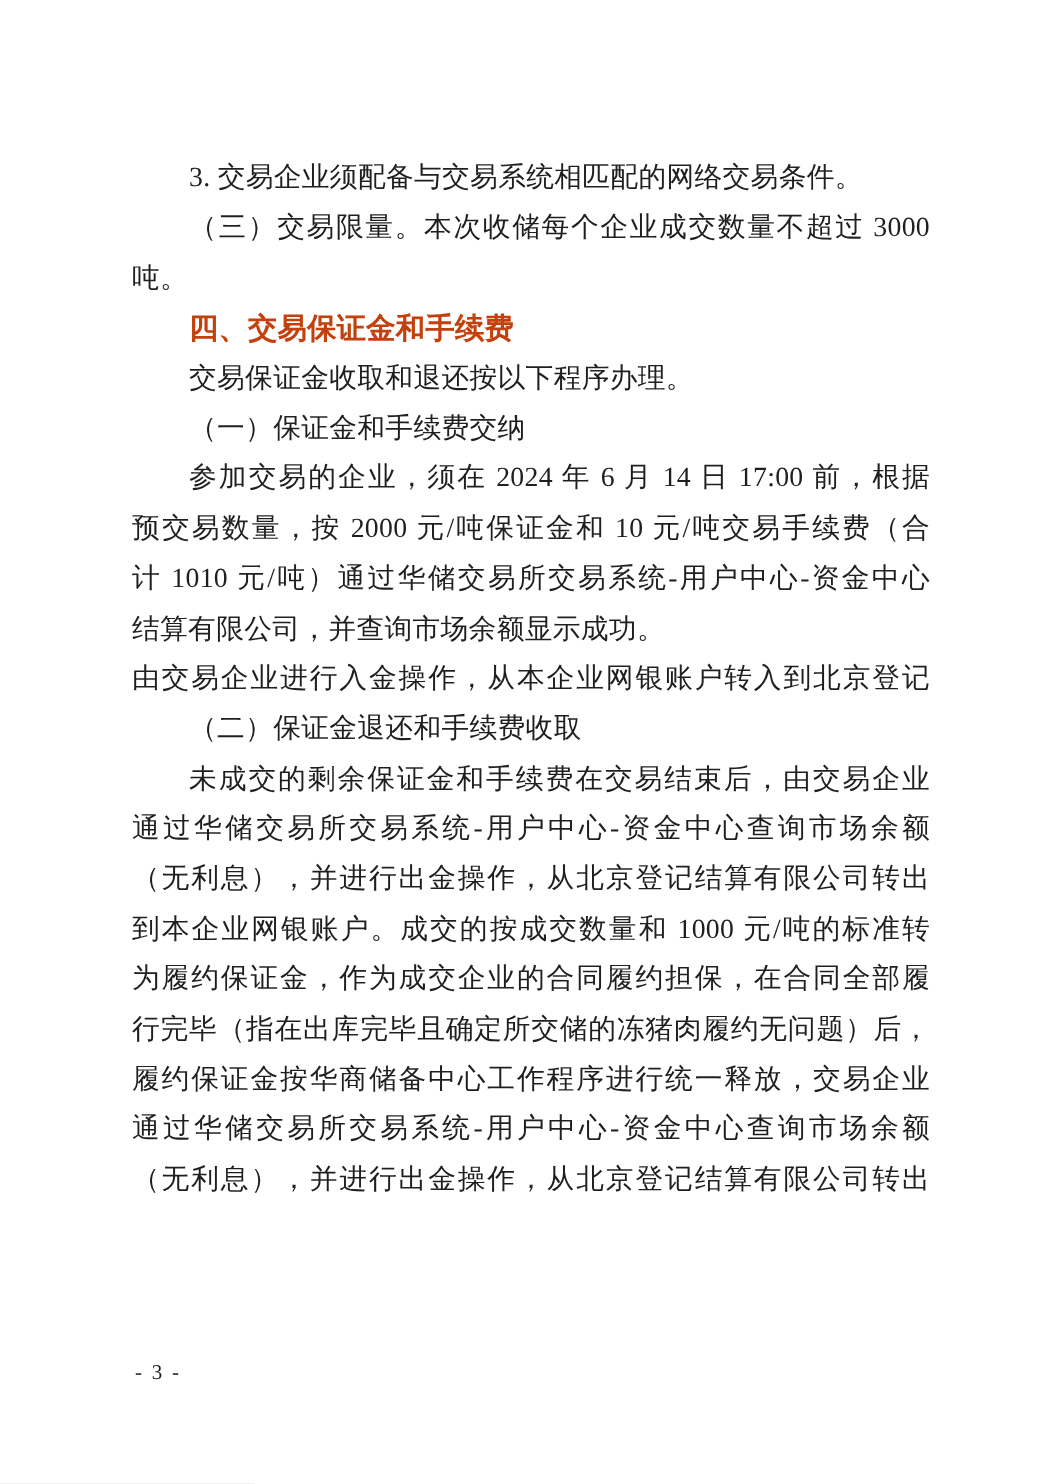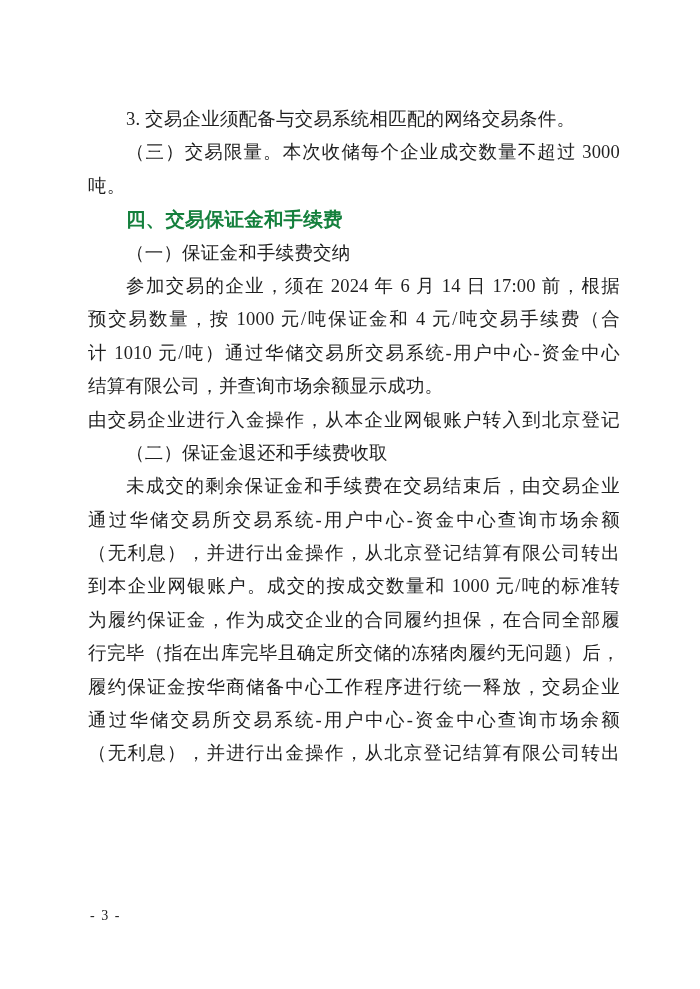--- a/index.html
+++ b/index.html
@@ -35,44 +35,45 @@
     text-align: justify;
     text-align-last: justify;
   }
   .line.indent {
     text-indent: 38px;
   }
   .line.heading {
     font-family: "Liberation Sans", "DejaVu Sans", sans-serif;
     font-weight: 700;
     font-size: 19.5px;
-    color: #15803d;
+    color: #c2410c;
   }
   .page-number {
     position: absolute;
     left: 90px;
     top: 908px;
     font-size: 14px;
     letter-spacing: 1.5px;
     color: #222222;
     font-family: "Liberation Serif", "DejaVu Serif", serif;
   }
 </style>
 </head>
 <body>
 
 <div class="page">
   <div class="text-block">
       <div class="line indent">3. 交易企业须配备与交易系统相匹配的网络交易条件。</div>
       <div class="line indent justify">（三）交易限量。本次收储每个企业成交数量不超过 3000</div>
       <div class="line">吨。</div>
       <div class="line indent heading">四、交易保证金和手续费</div>
+      <div class="line indent">交易保证金收取和退还按以下程序办理。</div>
       <div class="line indent">（一）保证金和手续费交纳</div>
       <div class="line indent justify">参加交易的企业，须在 2024 年 6 月 14 日 17:00 前，根据</div>
-      <div class="line justify">预交易数量，按 1000 元/吨保证金和 4 元/吨交易手续费（合</div>
+      <div class="line justify">预交易数量，按 2000 元/吨保证金和 10 元/吨交易手续费（合</div>
       <div class="line justify">计 1010 元/吨）通过华储交易所交易系统-用户中心-资金中心</div>
       <div class="line">结算有限公司，并查询市场余额显示成功。</div>
       <div class="line justify">由交易企业进行入金操作，从本企业网银账户转入到北京登记</div>
       <div class="line indent">（二）保证金退还和手续费收取</div>
       <div class="line indent justify">未成交的剩余保证金和手续费在交易结束后，由交易企业</div>
       <div class="line justify">通过华储交易所交易系统-用户中心-资金中心查询市场余额</div>
       <div class="line justify">（无利息），并进行出金操作，从北京登记结算有限公司转出</div>
       <div class="line justify">到本企业网银账户。成交的按成交数量和 1000 元/吨的标准转</div>
       <div class="line justify">为履约保证金，作为成交企业的合同履约担保，在合同全部履</div>
       <div class="line justify">行完毕（指在出库完毕且确定所交储的冻猪肉履约无问题）后，</div>

